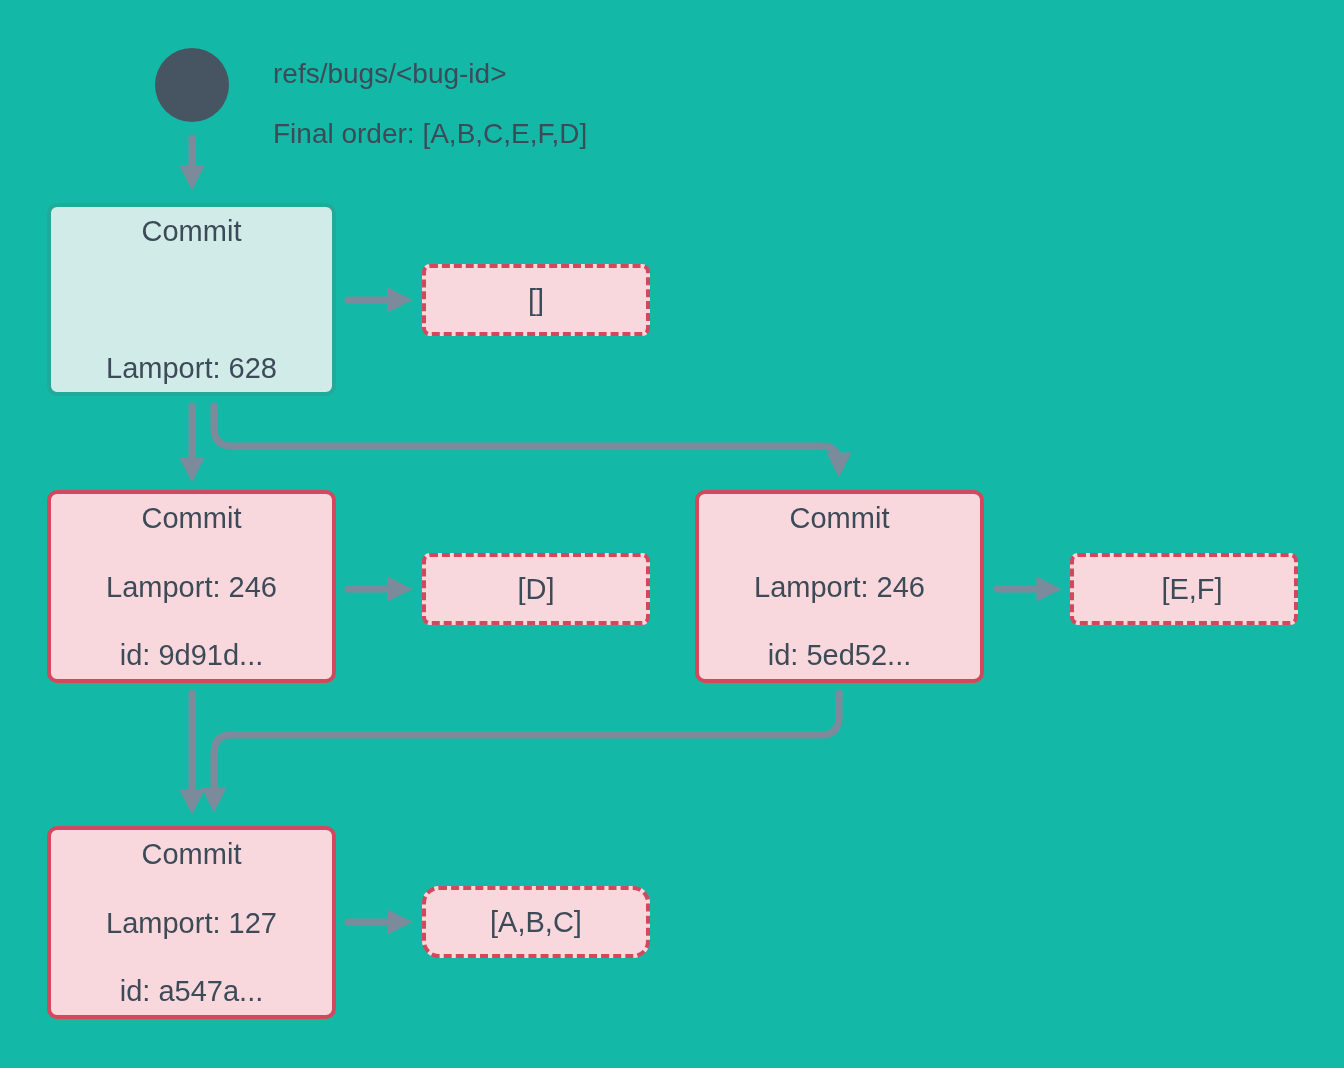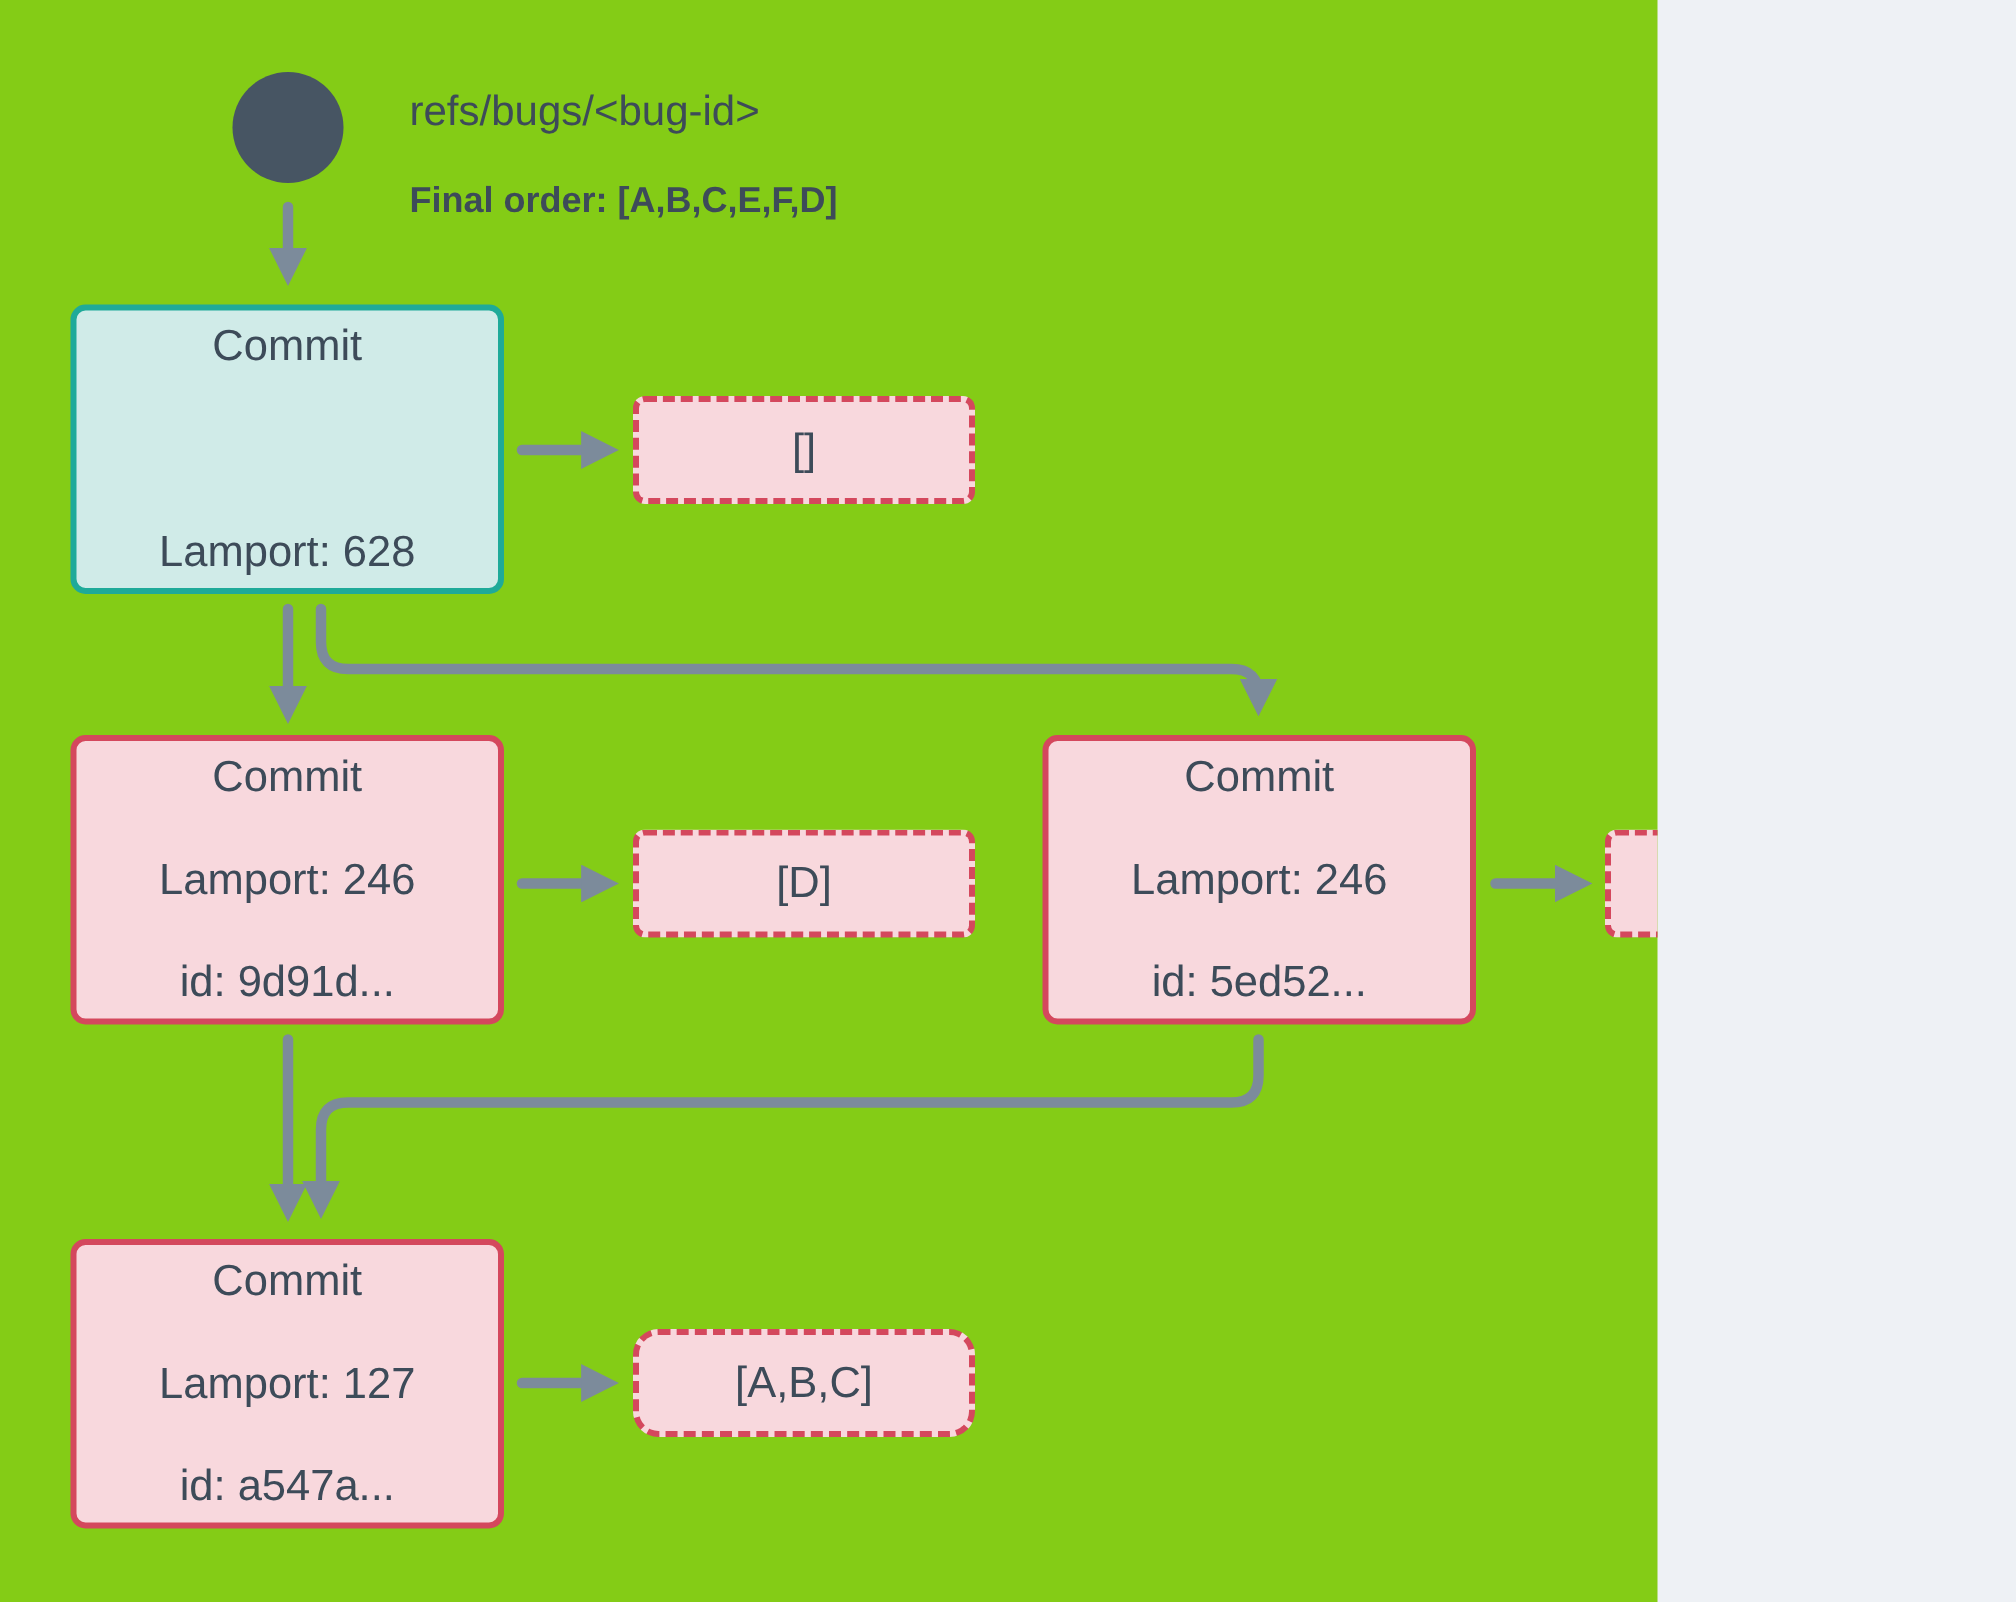--- a/index.html
+++ b/index.html
@@ -3,23 +3,23 @@
 <meta charset="utf-8">
 <style>
   html, body {
     margin: 0;
     padding: 0;
     background: #eef1f5;
     font-family: "Liberation Sans", "DejaVu Sans", sans-serif;
   }
   .canvas {
     position: relative;
-    width: 1105px;
+    width: 1344px;
     height: 1068px;
-    background: #84cc16;
+    background: #14b8a6;
     overflow: hidden;
   }
   .edges {
     position: absolute;
     left: 0; top: 0;
     width: 1344px; height: 1068px;
     pointer-events: none;
   }
   .edge {
     stroke: #7c8b9b;
@@ -38,23 +38,23 @@
     position: absolute;
     left: 273px; top: 57px;
     font-size: 28px;
     line-height: 33px;
     color: #3d4b59;
     white-space: pre;
   }
   .final-order {
     position: absolute;
     left: 273px; top: 117px;
-    font-size: 24px;
+    font-size: 28px;
     line-height: 33px;
-    font-weight: 700;
+    font-weight: 400;
     color: #3d4b59;
     white-space: pre;
   }
   .node {
     position: absolute;
     width: 289px; height: 193px;
     box-sizing: border-box;
     border-radius: 10px;
     display: flex;
     flex-direction: column;

